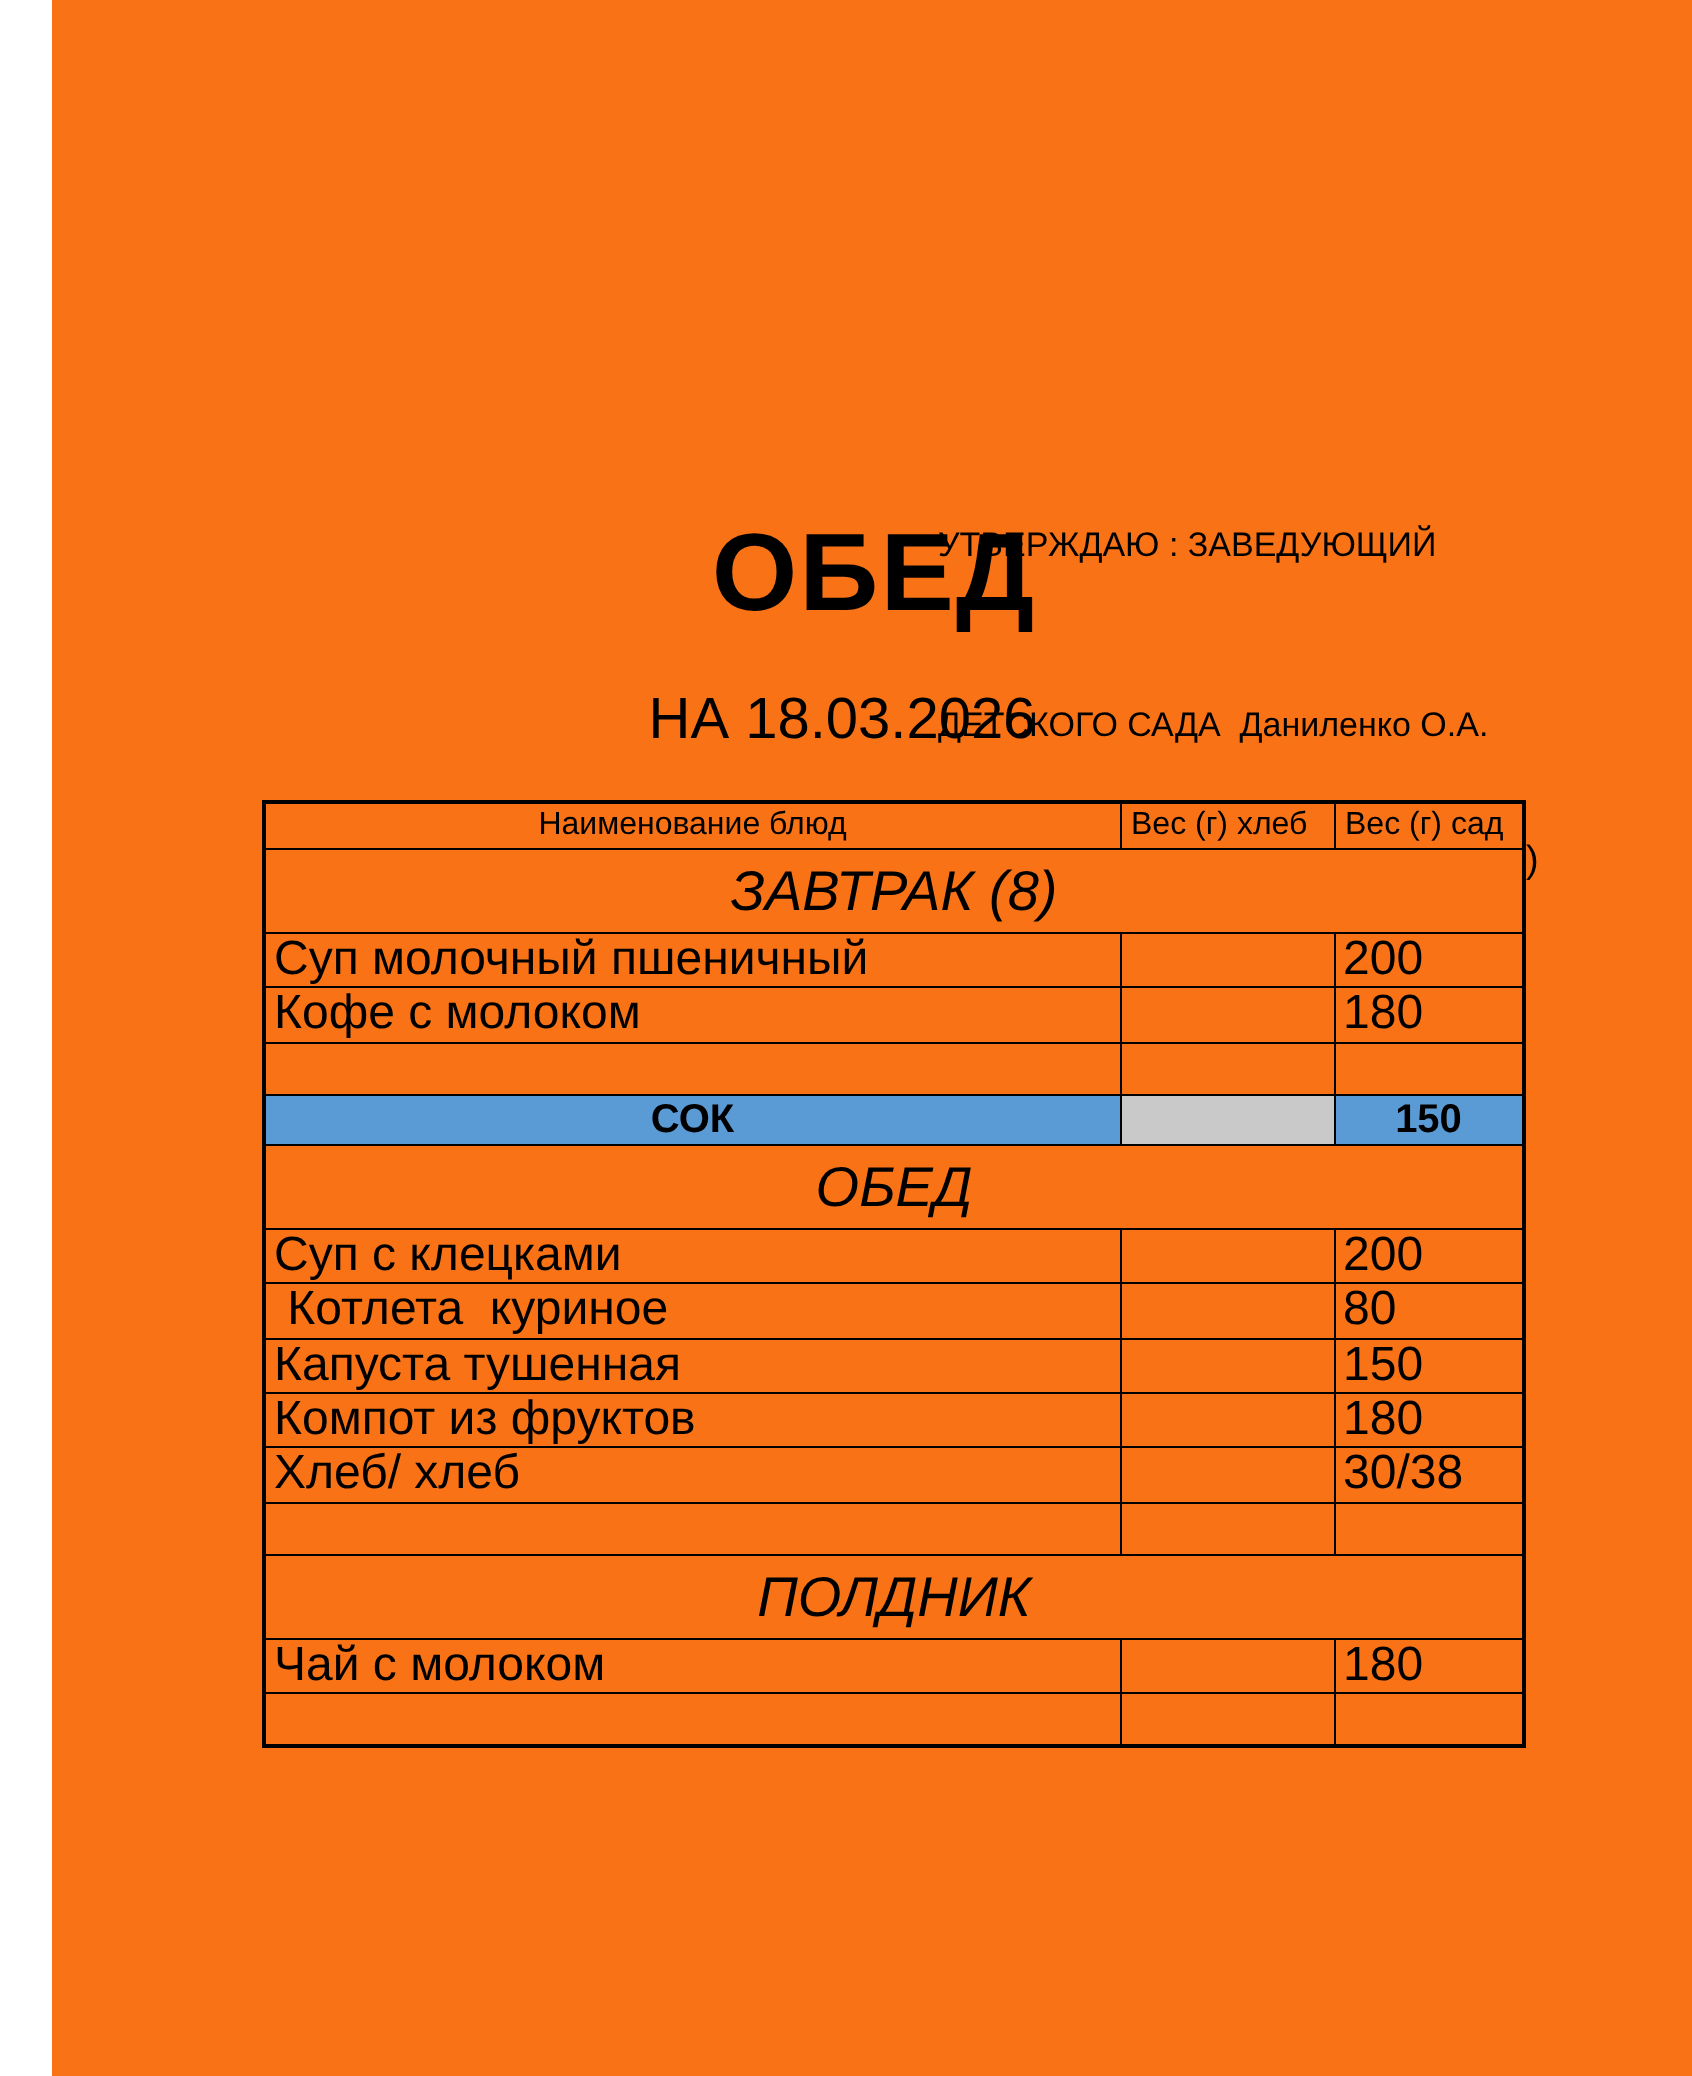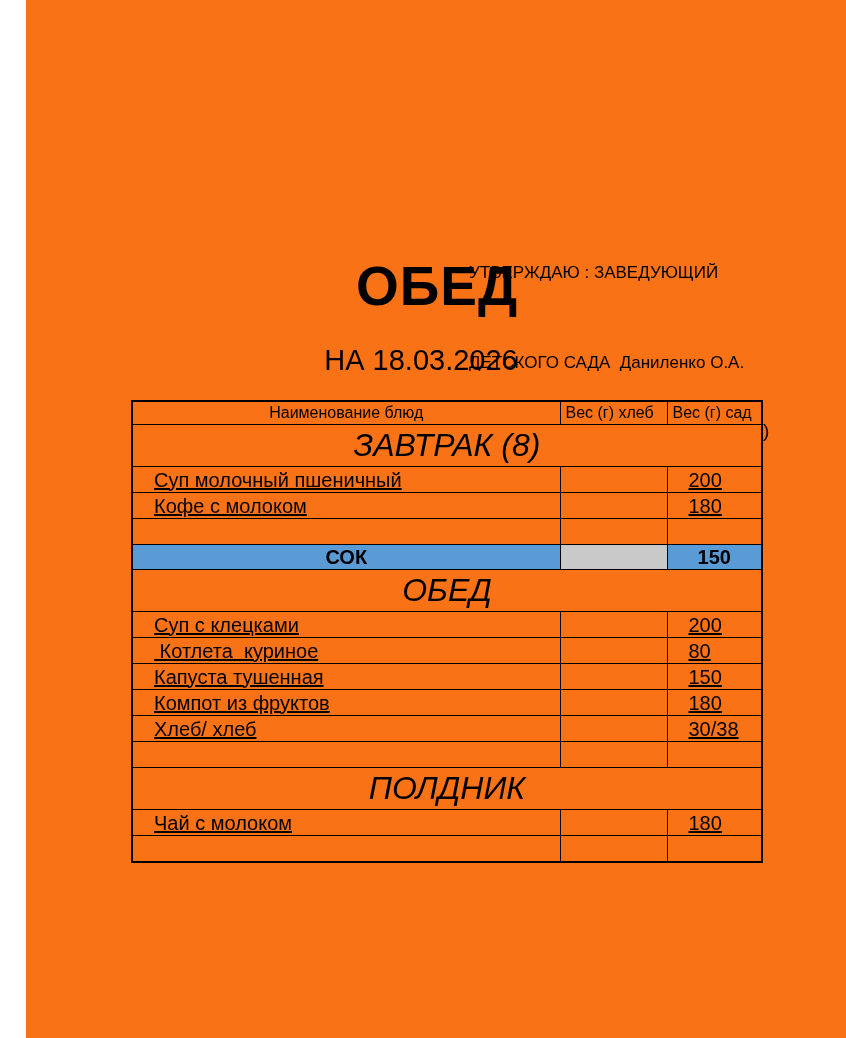--- a/index.html
+++ b/index.html
@@ -35,34 +35,34 @@
     position:absolute;left:737px;top:420px;
     font-size:19px;
   }
   table.menu-table{
     position:absolute;left:105px;top:400px;width:630px;
     border-collapse:collapse;table-layout:fixed;
     border:2px solid #000;
   }
   .menu-table td{
     border:1px solid #000;
-    padding:0 21px;
+    padding:0 4px;
     overflow:hidden;
     white-space:pre;
     vertical-align:middle;
   }
   tr.header-row td{height:22px;font-size:16px;line-height:1;}
   tr.header-row td.name{text-align:center;}
   tr.header-row td.yasli,
   tr.header-row td.sad{text-align:left;padding-left:5px;}
   tr.section-row td{
-    height:41px;font-size:32px;font-style:italic;
+    height:41px;font-size:28px;font-style:italic;
     text-align:center;padding:0;line-height:41px;
   }
-  tr.dish-row td, tr.empty-row td{height:25px;font-size:20px;line-height:1.1;text-decoration:underline;}
+  tr.dish-row td, tr.empty-row td{height:25px;font-size:24px;line-height:1.1;}
   tr.dish-row td.name{text-align:left;}
   tr.dish-row td.sad{text-align:left;}
   tr.highlight-row td{
     height:24px;font-size:20px;font-weight:700;text-align:center;
     background:var(--blue);line-height:1.1;
   }
   tr.highlight-row td.yasli{background:var(--gray);}
 </style>
 </head>
 <body>

